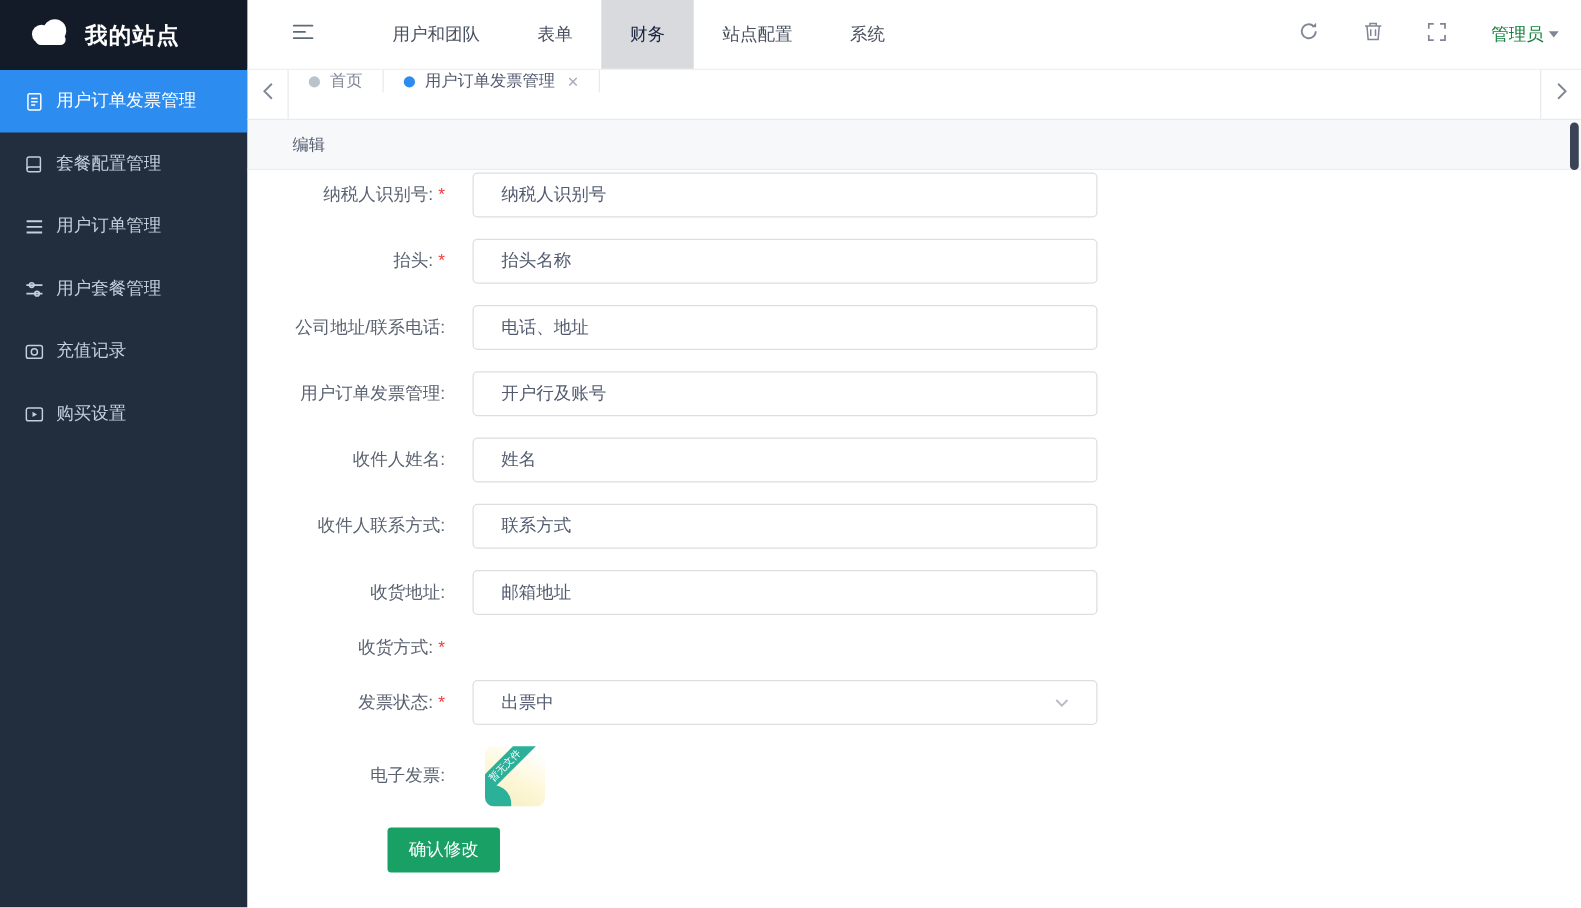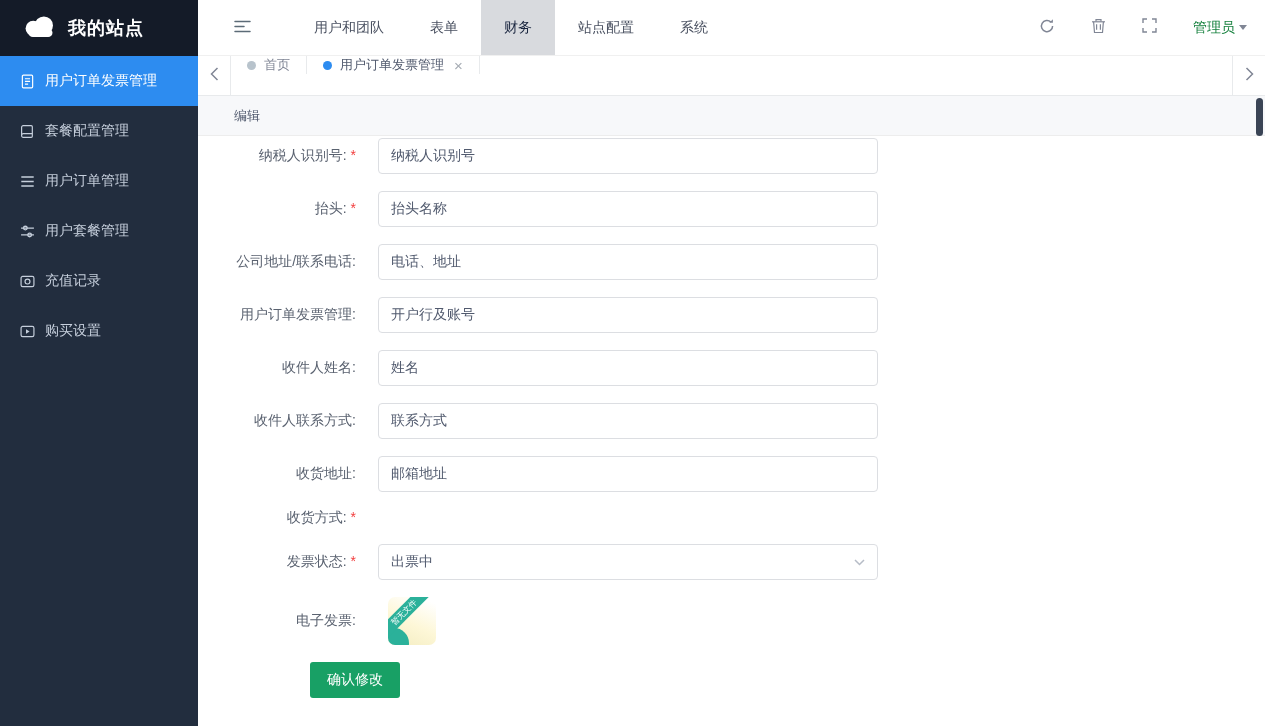--- a/index.html
+++ b/index.html
@@ -47,21 +47,21 @@
 
   
   .subbar{height:40px;background:#f7f8fa;border-bottom:1px solid #ededed;display:flex;align-items:center;padding-left:36px;font-size:13px;color:#515a6e;flex-shrink:0}
   .scroll-thumb{position:absolute;right:2px;top:98px;width:7px;height:38px;border-radius:4px;background:#3a4455;z-index:9;cursor:pointer}
 
   
   .content{flex:1;background:#fff;padding-top:2px;overflow:hidden}
   .form-row{display:flex;align-items:center;margin-bottom:17px}
   .form-label{width:158px;flex-shrink:0;text-align:right;font-size:14px;color:#5a6270;margin-right:22px}
   .req{color:var(--red);margin-left:4px}
-  .form-input{width:500px;height:36px;border:1px solid #dcdee2;border-radius:4px;padding:0 12px;font-size:14px;color:#515a6e;background:#fff;outline:none;font-family:inherit}
+  .form-input{width:500px;height:36px;border:1px solid #dcdee2;border-radius:4px;padding:0 22px;font-size:14px;color:#515a6e;background:#fff;outline:none;font-family:inherit}
   div.form-input{display:flex;align-items:center;justify-content:space-between;cursor:pointer}
   .sel-arrow{display:flex;align-items:center}
 
   
   .thumb{width:48px;height:48px;margin-left:10px;border-radius:7px;background:linear-gradient(205deg,#ffffff 10%,#fdf7d7 55%,#f3ecc0 100%);position:relative;overflow:hidden;cursor:pointer;flex-shrink:0}
   .thumb-ribbon{position:absolute;top:9px;left:-16px;transform:rotate(-45deg);background:#2bb19a;color:#fff;font-size:8px;padding:1px 16px;white-space:nowrap}
   .thumb-circle{position:absolute;left:-9px;bottom:-13px;width:30px;height:30px;border-radius:50%;background:#2bb19a}
   .btn-green{display:inline-flex;align-items:center;justify-content:center;gap:7px;height:36px;padding:0 17px;background:var(--green);color:#fff;border:none;border-radius:3px;font-size:14px;cursor:pointer;font-family:inherit}
   .upload-btn{margin-left:28px}
   .submit-row{margin-left:112px}

